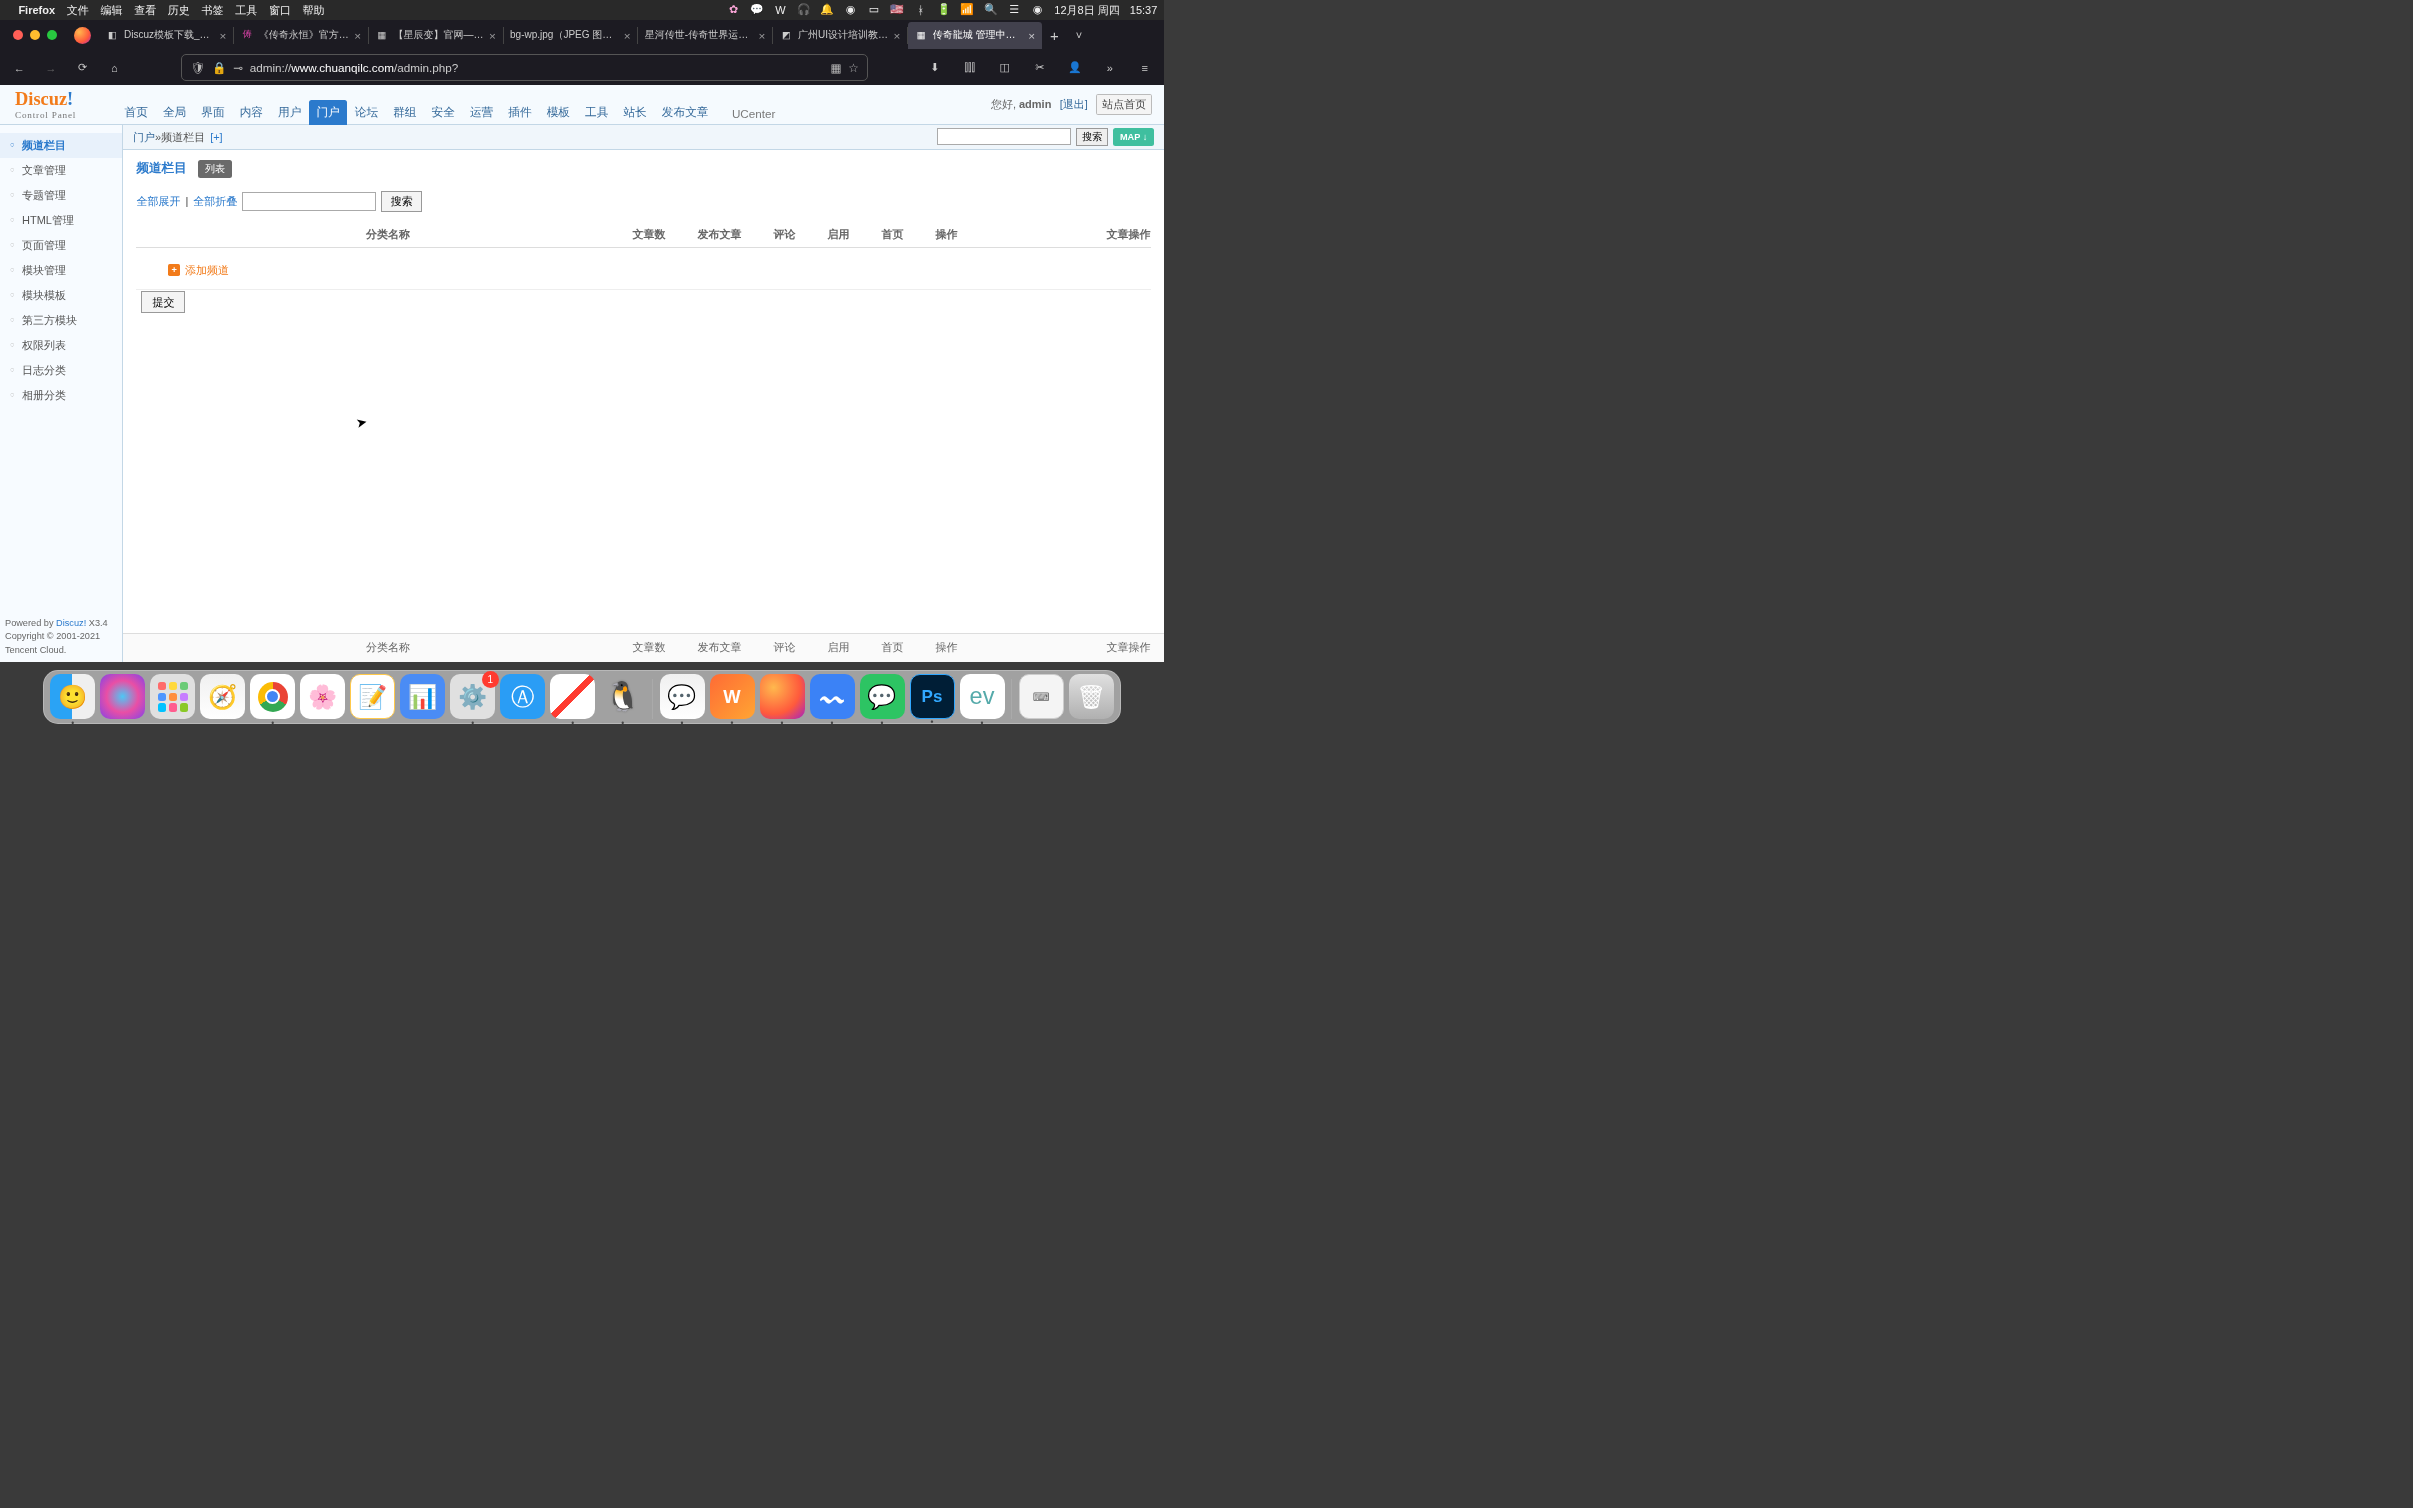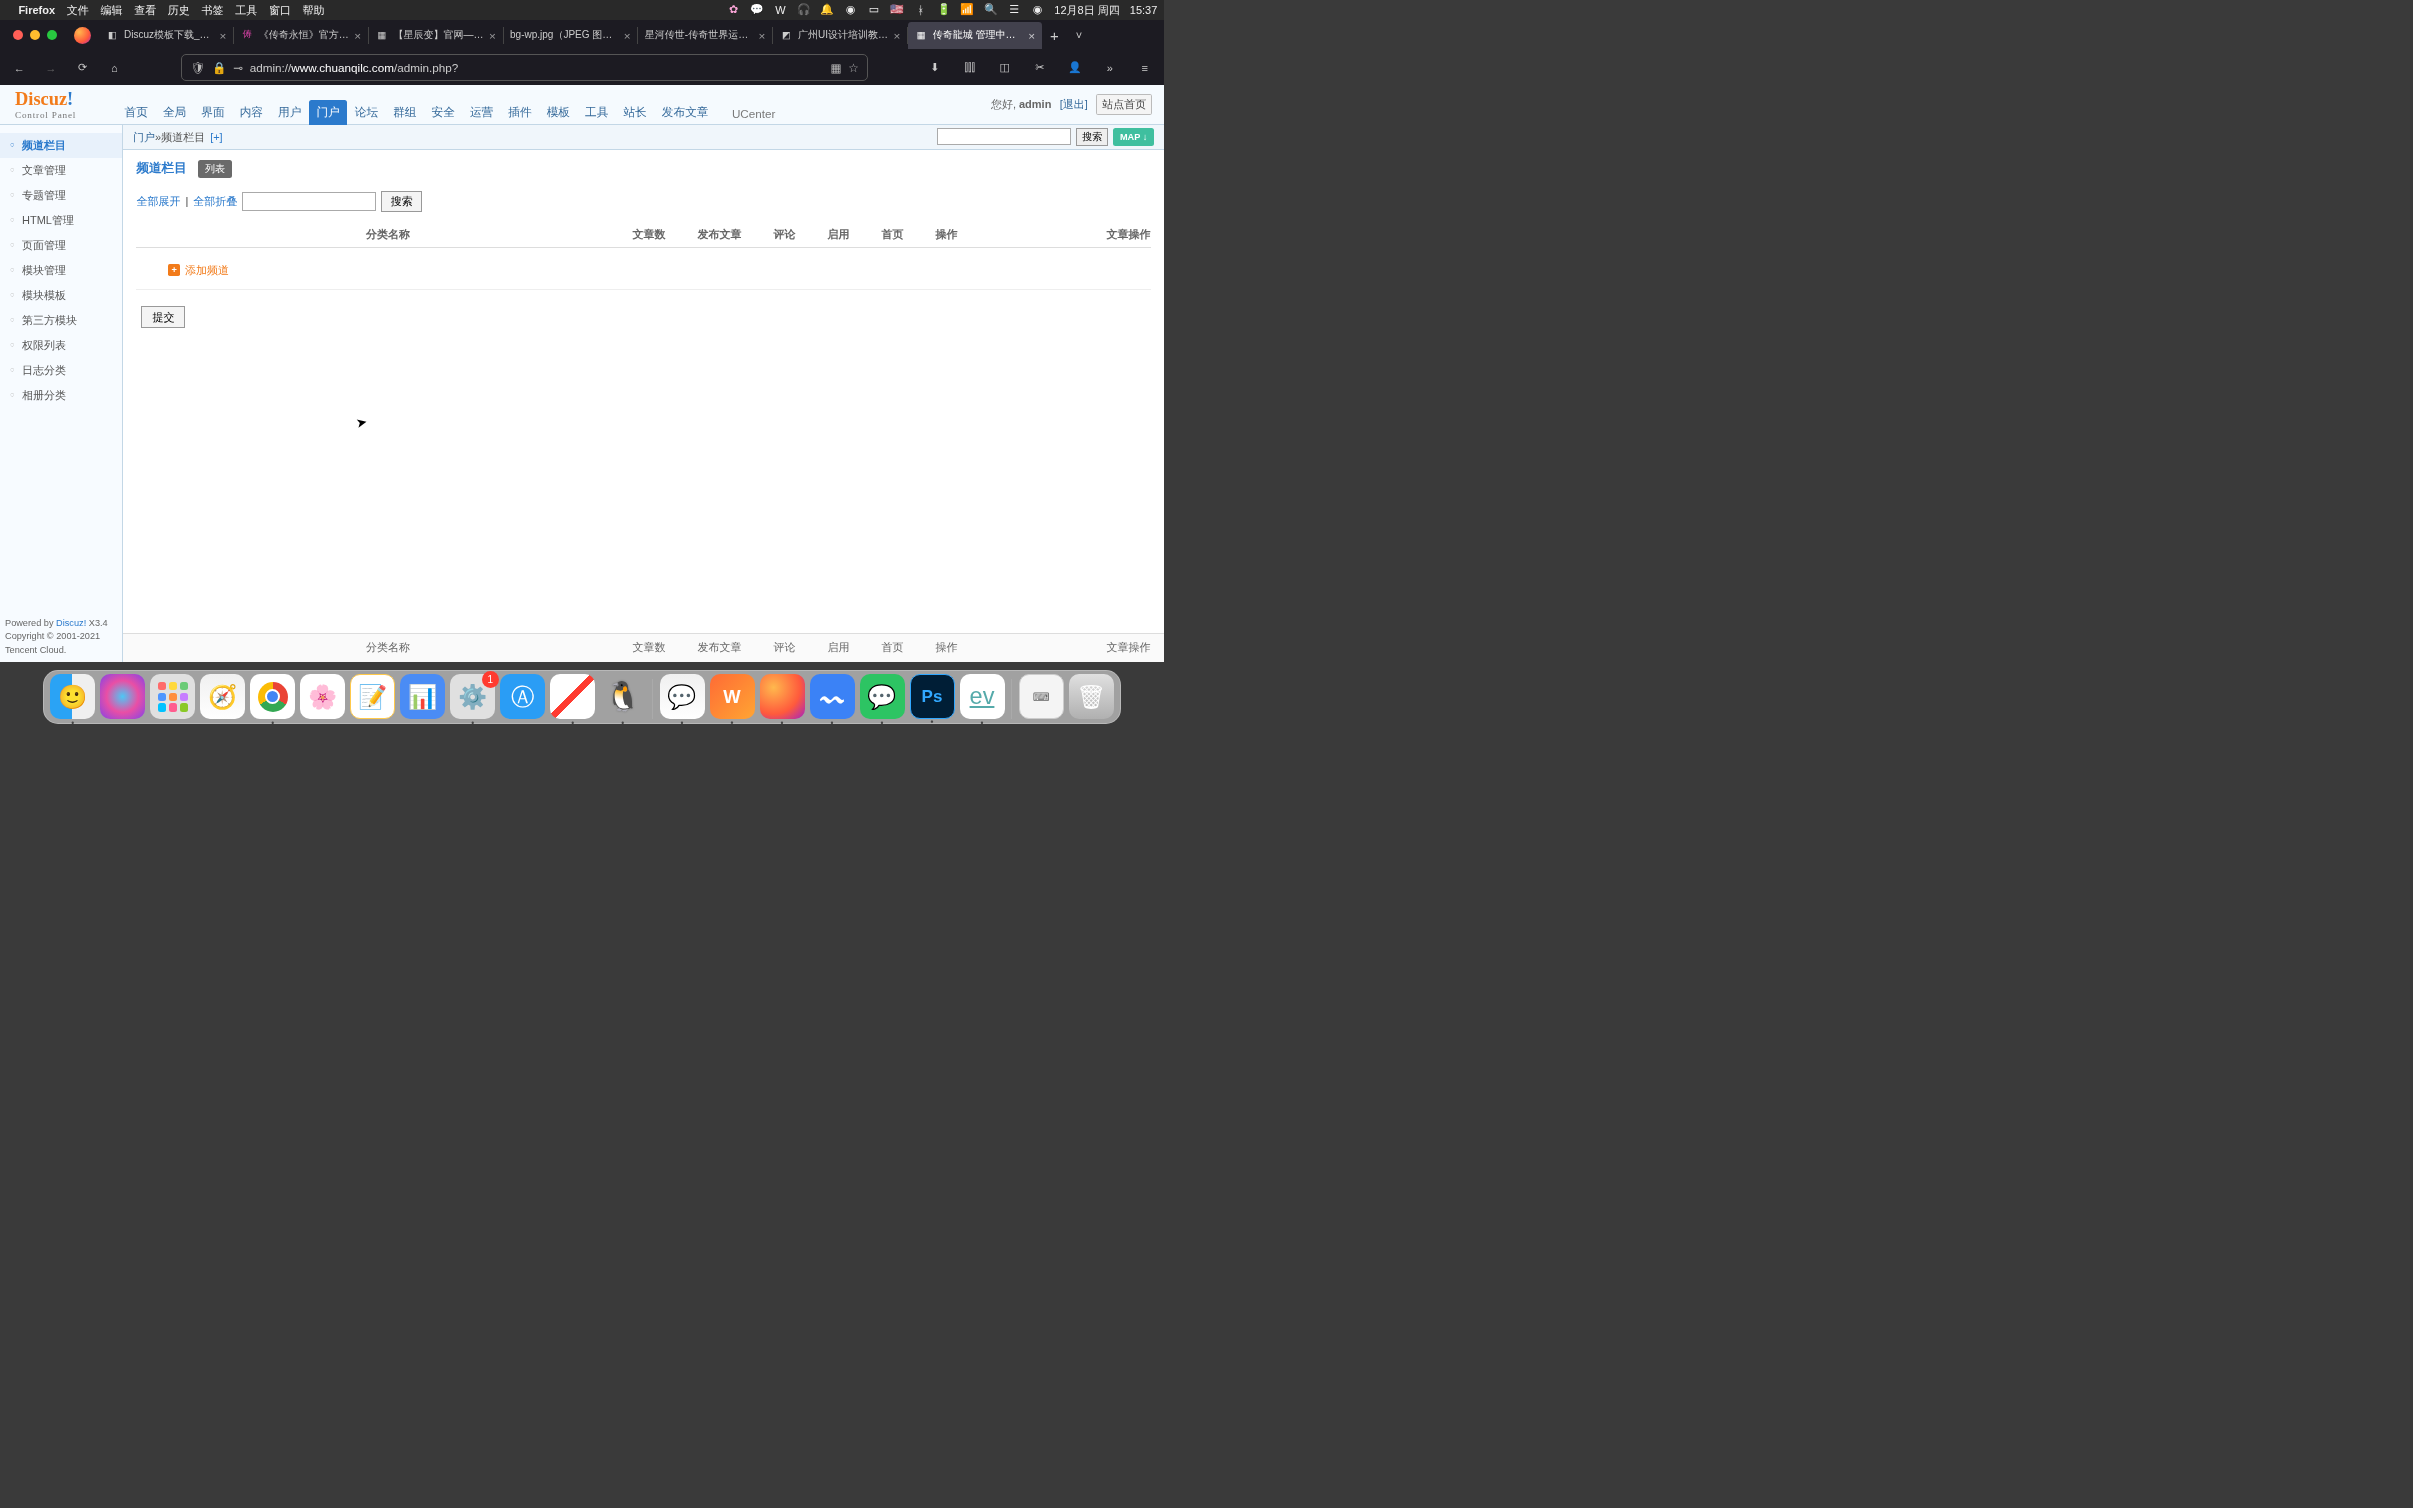--- a/index.html
+++ b/index.html
@@ -85,21 +85,21 @@
 
 .table-head { display:flex; margin-top:15px; font-size:11px; color:#666; font-weight:bold; border-bottom:0.8px solid #ddd; padding-bottom:5px; }
 .col-name { flex:0 0 419px; padding-left:84px;text-align:center; }
 .col-other { display:flex; gap:32px; margin-left:auto; }
 .col-other span:last-child { margin-left:117px; }
 
 .add-row { margin-top:15px; padding-left:32px; display:flex; align-items:center; gap:5px; border-bottom:0.8px solid #eee; padding-bottom:11.7px; }
 .plus-badge { width:11.7px; height:11.7px; background:#f27b1a; color:#fff; font-size:9.2px; display:inline-flex; align-items:center; justify-content:center; border-radius:1.7px; font-weight:bold; }
 .add-row a { color:#f27b1a; text-decoration:none; font-size:11px; }
 
-.submit-btn { margin-top:16px; margin-left:5px; background:#f4f4f4; border:0.8px solid #999; padding:2.5px 10px; font-size:11px; }
+.submit-btn { margin-top:1px; margin-left:5px; background:#f4f4f4; border:0.8px solid #999; padding:2.5px 10px; font-size:11px; }
 
 .footer-row { position:absolute; bottom:0; left:0; right:0; border-top:0.8px solid #ddd; padding:6.7px 13.4px; display:flex; font-size:11px; color:#666; background:#fafafa; }
 .footer-row .col-name { padding-left:84px; flex:0 0 419px; }
 
 
 .cursor { position:absolute; left:233px; top:265px; font-size:13.4px; color:#000; pointer-events:none; z-index:100; transform: rotate(-12deg); }
 
 
 .dock-wrap { position:absolute; bottom:0; left:0; right:0; height:65px; display:flex; justify-content:center; align-items:flex-end; padding-bottom:3.4px; }
 .dock { background: rgba(230,230,230,0.6); border-radius:15px; padding:3.4px 6.7px; display:flex; gap:5px; align-items:flex-end; border:0.8px solid rgba(200,200,200,0.6); }
@@ -392,19 +392,19 @@
     <div class="dock-item running">
         <span class="penguin">🐧</span>
       </div>
     <div class="dock-sep"></div>
     <div class="dock-item di-msg running">💬</div>
     <div class="dock-item di-wps running">W</div>
     <div class="dock-item di-firefox running"></div>
     <div class="dock-item di-meeting running">〰</div>
     <div class="dock-item di-wechat running">💬</div>
     <div class="dock-item di-ps running">Ps</div>
-    <div class="dock-item di-ev running" style="color:#5aa;text-decoration:underline;">ev</div>
+    <div class="dock-item di-ev running" style="color:#5aa;">ev</div>
     <div class="dock-sep"></div>
     <div class="dock-item di-device" style="color:#666;font-size:11.7px;">⌨</div>
     <div class="dock-item di-trash">🗑</div>
   </div>
 </div>
 
 
 </body></html>

